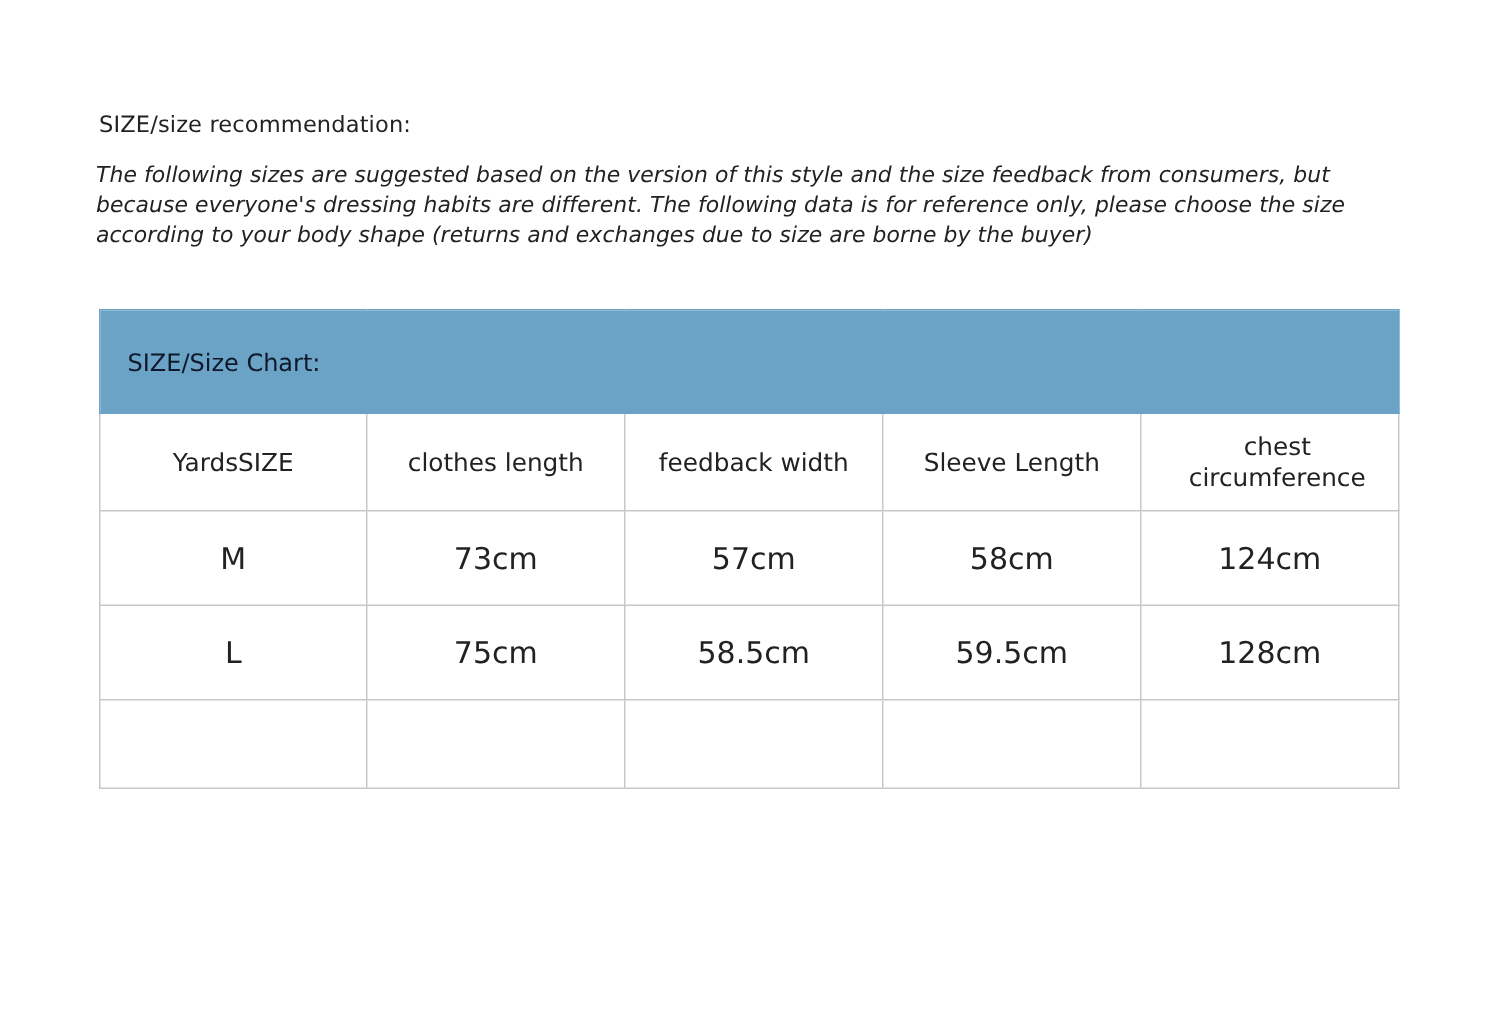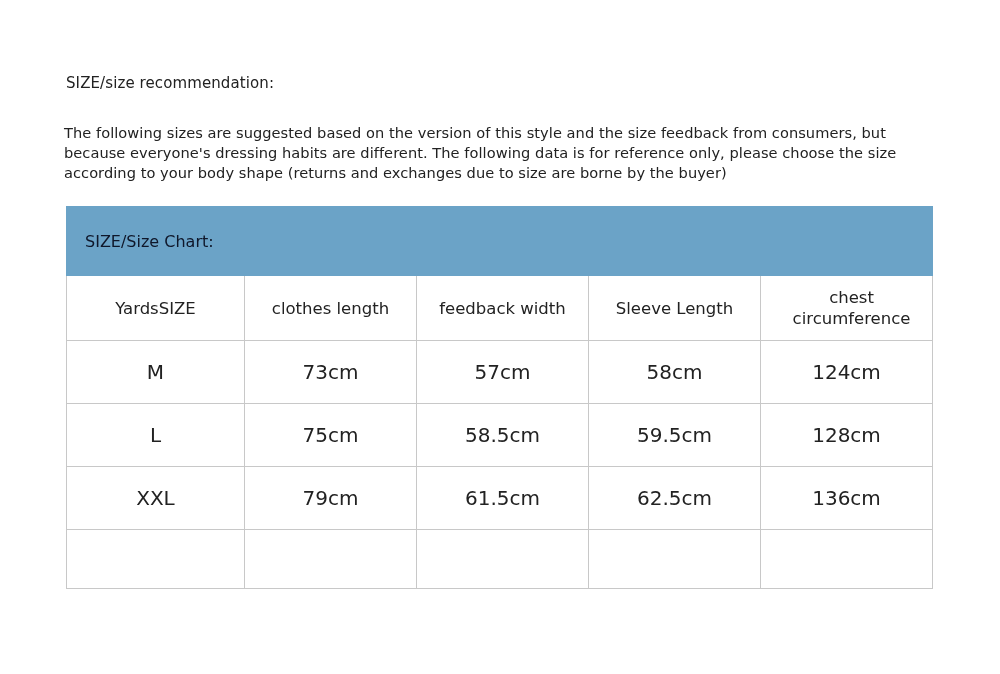--- a/index.html
+++ b/index.html
@@ -25,26 +25,27 @@
     position: absolute;
     left: 66px;
     top: 74px;
     font-size: 15px;
     color: #222;
     letter-spacing: 0.1px;
   }
   .intro {
     position: absolute;
     left: 64px;
-    top: 123px;
+    top: 107px;
     width: 872px;
     font-size: 14.6px;
     line-height: 20px;
     color: #222;
     letter-spacing: 0.05px;
+    font-style: italic;
   }
   .table-wrap {
     position: absolute;
     left: 66px;
     top: 206px;
     width: 866px;
   }
   table.size-chart {
     border-collapse: collapse;
     width: 866px;
@@ -129,27 +130,20 @@
           <td>58cm</td>
           <td>124cm</td>
         </tr>
         <tr class="data-row">
           <td>L</td>
           <td>75cm</td>
           <td>58.5cm</td>
           <td>59.5cm</td>
           <td>128cm</td>
         </tr>
-        <tr class="data-row">
-          <td>XXL</td>
-          <td>79cm</td>
-          <td>61.5cm</td>
-          <td>62.5cm</td>
-          <td>136cm</td>
-        </tr>
         <tr class="empty-row">
           <td></td>
           <td></td>
           <td></td>
           <td></td>
           <td></td>
         </tr>
       </tbody>
     </table>
   </div>

